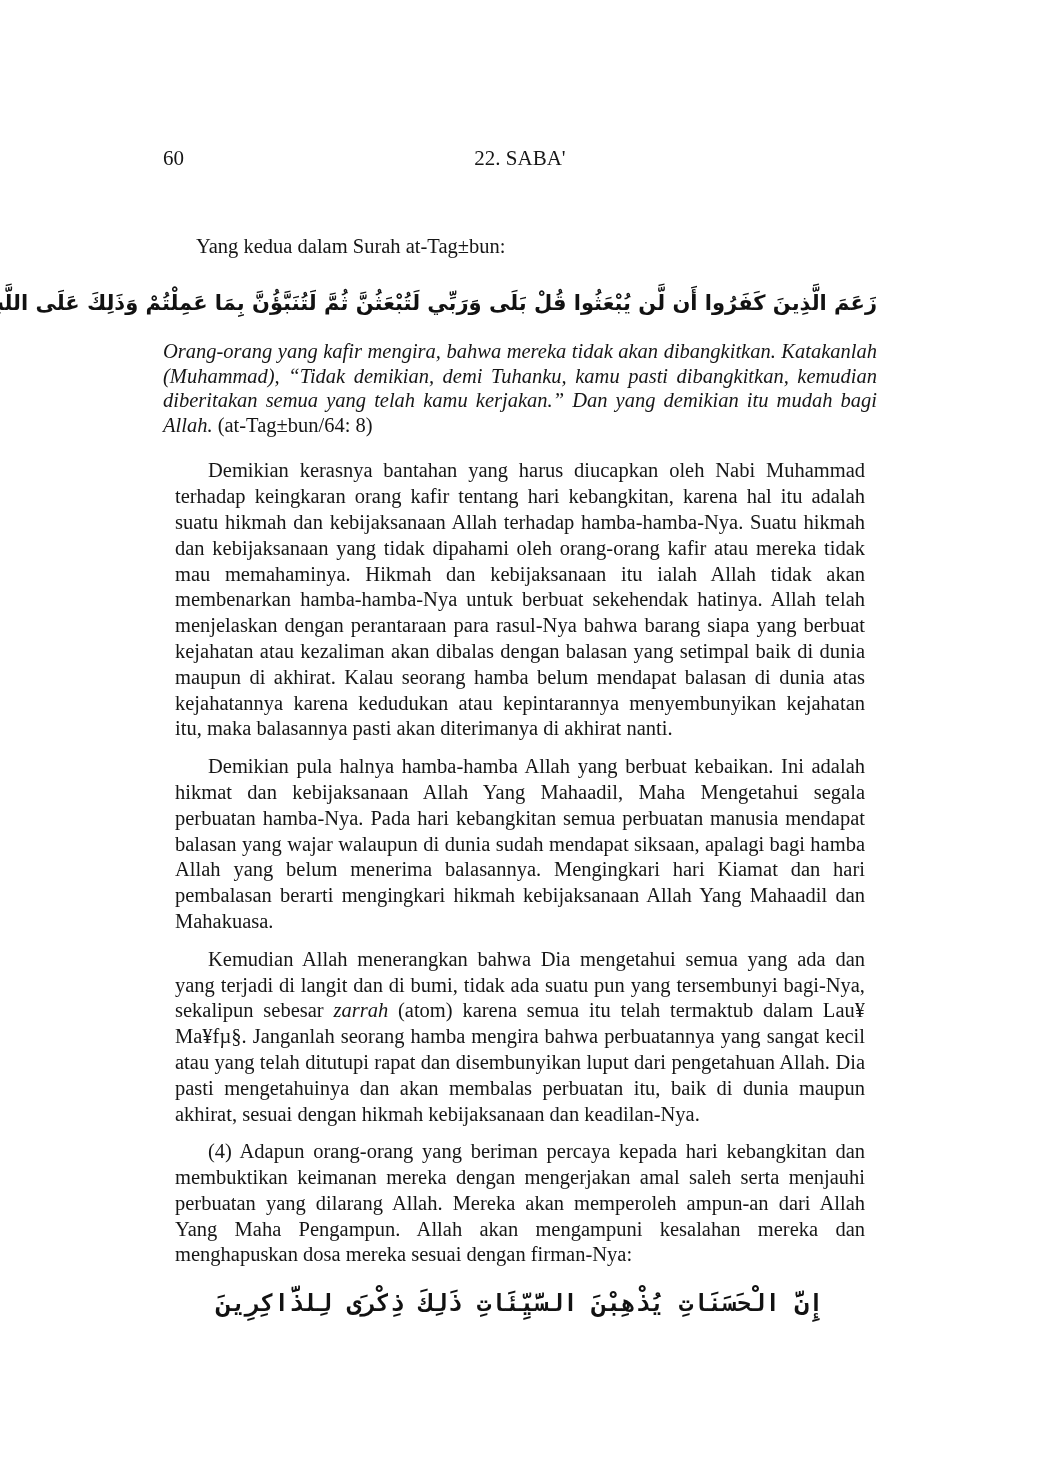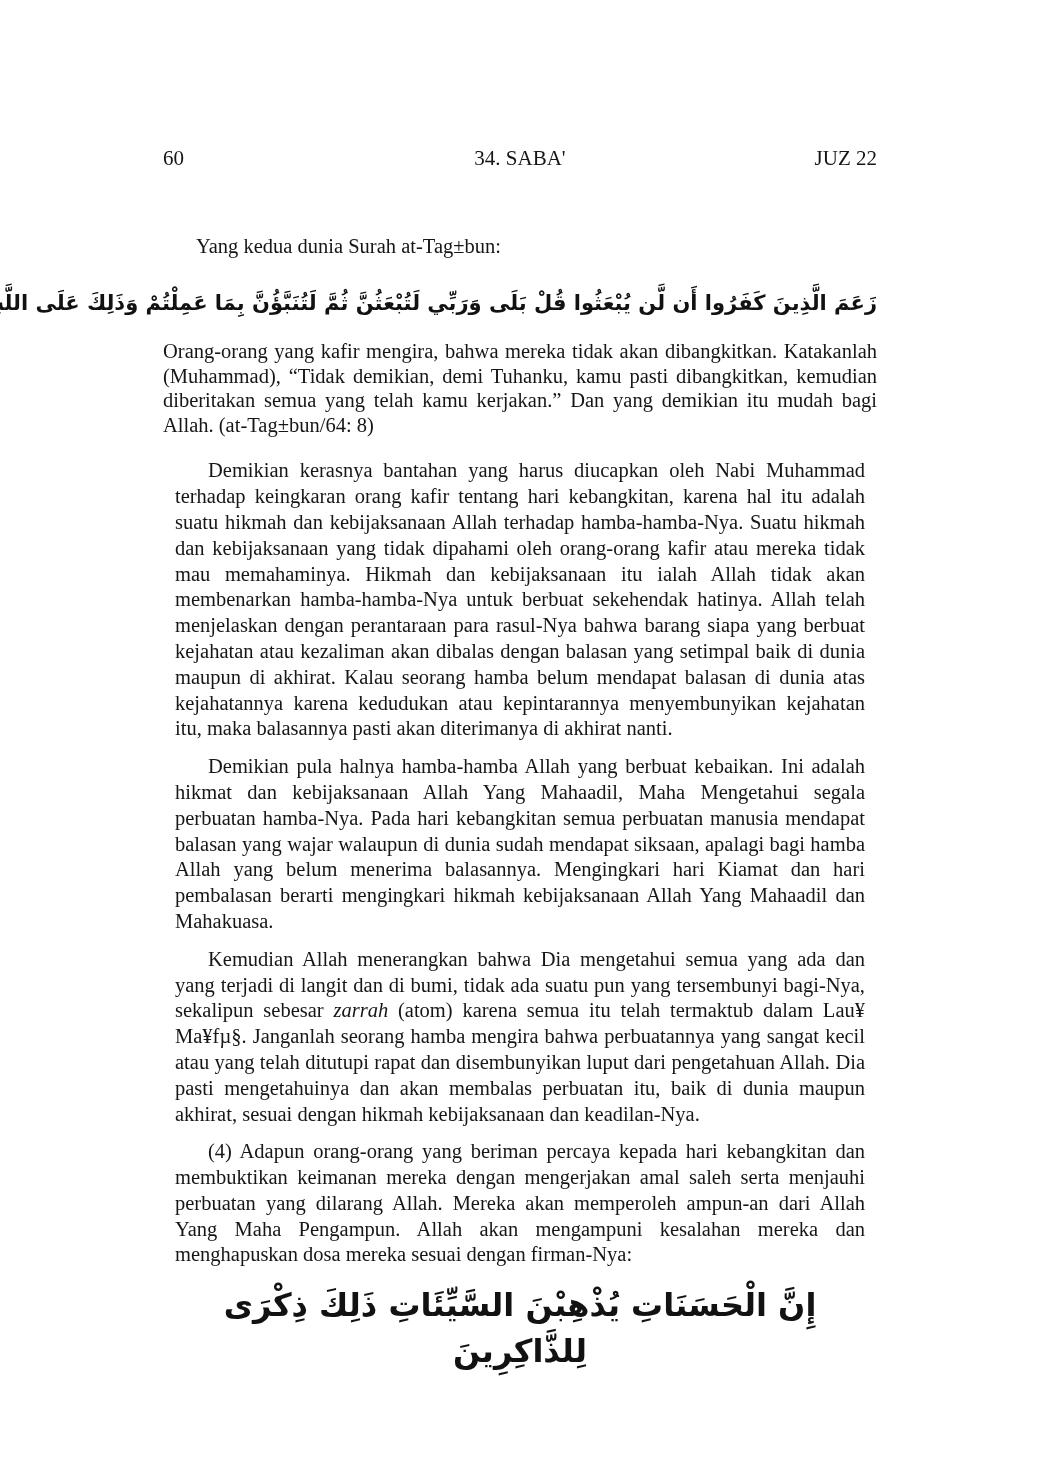--- a/index.html
+++ b/index.html
@@ -44,22 +44,23 @@
     color: #121212;
   }
   .arabic-top {
     margin: 16px 0 8px 0;
     font-size: 21px;
     line-height: 56px;
     white-space: nowrap;
   }
   .arabic-bottom {
     margin: 14px 0 0 0;
-    font-size: 32px;
+    font-size: 24px;
     line-height: 46px;
+    font-family: Liberation Mono, monospace;
   }
 
   .translation {
     margin: 0;
     font-size: 20.5px;
     line-height: 24.6px;
     text-align: justify;
   }
 
   .body-para {
@@ -71,31 +72,30 @@
   }
   .first-body { margin-top: 21px; }
 </style>
 </head>
 <body>
 
 <div class="page">
 
   <header class="page-header">
     <span class="hdr-left">60</span>
-    <span class="hdr-mid">34. SABA'</span>
-    <span class="hdr-right">JUZ 22</span>
+    <span class="hdr-mid">22. SABA'</span>
   </header>
 
   <main>
 
-    <p class="intro-line">Yang kedua dunia Surah at-Tag±bun:</p>
+    <p class="intro-line">Yang kedua dalam Surah at-Tag±bun:</p>
 
     <div class="arabic arabic-top" dir="rtl">زَعَمَ الَّذِينَ كَفَرُوا أَن لَّن يُبْعَثُوا قُلْ بَلَى وَرَبِّي لَتُبْعَثُنَّ ثُمَّ لَتُنَبَّؤُنَّ بِمَا عَمِلْتُمْ وَذَلِكَ عَلَى اللَّهِ يَسِيرٌ</div>
 
-    <p class="translation"><span style="">Orang-orang yang kafir mengira, bahwa mereka tidak akan dibangkitkan. Katakanlah (Muhammad), “Tidak demikian, demi Tuhanku, kamu pasti dibangkitkan, kemudian diberitakan semua yang telah kamu kerjakan.” Dan yang demikian itu mudah bagi Allah. </span><span style="font-style: normal;">(at-Tag±bun/64: 8)</span></p>
+    <p class="translation"><span style="font-style: italic;">Orang-orang yang kafir mengira, bahwa mereka tidak akan dibangkitkan. Katakanlah (Muhammad), “Tidak demikian, demi Tuhanku, kamu pasti dibangkitkan, kemudian diberitakan semua yang telah kamu kerjakan.” Dan yang demikian itu mudah bagi Allah. </span><span style="font-style: normal;">(at-Tag±bun/64: 8)</span></p>
 
     <p class="body-para first-body">Demikian kerasnya bantahan yang harus diucapkan oleh Nabi Muhammad terhadap keingkaran orang kafir tentang hari kebangkitan, karena hal itu adalah suatu hikmah dan kebijaksanaan Allah terhadap hamba-hamba-Nya. Suatu hikmah dan kebijaksanaan yang tidak dipahami oleh orang-orang kafir atau mereka tidak mau memahaminya. Hikmah dan kebijaksanaan itu ialah Allah tidak akan membenarkan hamba-hamba-Nya untuk berbuat sekehendak hatinya. Allah telah menjelaskan dengan perantaraan para rasul-Nya bahwa barang siapa yang berbuat kejahatan atau kezaliman akan dibalas dengan balasan yang setimpal baik di dunia maupun di akhirat. Kalau seorang hamba belum mendapat balasan di dunia atas kejahatannya karena kedudukan atau kepintarannya menyembunyikan kejahatan itu, maka balasannya pasti akan diterimanya di akhirat nanti.</p>
 
     <p class="body-para">Demikian pula halnya hamba-hamba Allah yang berbuat kebaikan. Ini adalah hikmat dan kebijaksanaan Allah Yang Mahaadil, Maha Mengetahui segala perbuatan hamba-Nya. Pada hari kebangkitan semua perbuatan manusia mendapat balasan yang wajar walaupun di dunia sudah mendapat siksaan, apalagi bagi hamba Allah yang belum menerima balasannya. Mengingkari hari Kiamat dan hari pembalasan berarti mengingkari hikmah kebijaksanaan Allah Yang Mahaadil dan Mahakuasa.</p>
 
     <p class="body-para"><span style="font-style: normal;">Kemudian Allah menerangkan bahwa Dia mengetahui semua yang ada dan yang terjadi di langit dan di bumi, tidak ada suatu pun yang tersembunyi bagi-Nya, sekalipun sebesar </span><span style="font-style: italic;">zarrah</span><span style="font-style: normal;"> (atom) karena semua itu telah termaktub dalam Lau¥ Ma¥fµ§. Janganlah seorang hamba mengira bahwa perbuatannya yang sangat kecil atau yang telah ditutupi rapat dan disembunyikan luput dari pengetahuan Allah. Dia pasti mengetahuinya dan akan membalas perbuatan itu, baik di dunia maupun akhirat, sesuai dengan hikmah kebijaksanaan dan keadilan-Nya.</span></p>
 
     <p class="body-para">(4) Adapun orang-orang yang beriman percaya kepada hari kebangkitan dan membuktikan keimanan mereka dengan mengerjakan amal saleh serta menjauhi perbuatan yang dilarang Allah. Mereka akan memperoleh ampun-an dari Allah Yang Maha Pengampun. Allah akan mengampuni kesalahan mereka dan menghapuskan dosa mereka sesuai dengan firman-Nya:</p>
 
     <div class="arabic arabic-bottom" dir="rtl">إِنَّ الْحَسَنَاتِ يُذْهِبْنَ السَّيِّئَاتِ ذَلِكَ ذِكْرَى لِلذَّاكِرِينَ</div>

